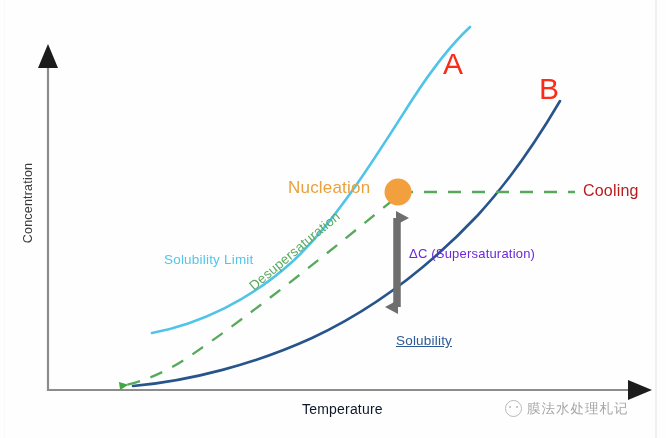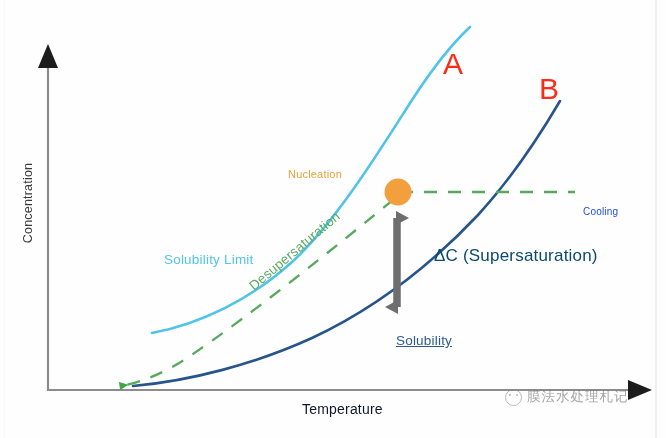--- a/index.html
+++ b/index.html
@@ -33,33 +33,33 @@
     left:-42px;top:196px;width:140px;
     transform:rotate(-90deg);
     font-size:12.5px;color:#3a3a3a;text-align:center;
   }
   #x-axis-title{
     left:302px;top:401px;font-size:14px;color:#0f172a;
   }
   
   #label-a{left:443px;top:47px;font-size:30px;color:#fb2c18;font-weight:400;}
   #label-b{left:539px;top:72px;font-size:30px;color:#fb2c18;font-weight:400;}
-  #label-nucleation{left:288px;top:168px;font-size:11px;color:#e9a13b;}
-  #label-cooling{left:583px;top:182px;font-size:10px;color:#1d4ed8;margin-top:24px;}
+  #label-nucleation{left:288px;top:178px;font-size:17px;color:#e9a13b;}
+  #label-cooling{left:583px;top:182px;font-size:16px;color:#b91c1c;}
   #label-metastable{left:164px;top:252px;font-size:13.5px;color:#52c6ea;}
   #label-solubility{left:396px;top:333px;font-size:13.5px;color:#2d5a94;text-decoration:underline;}
-  #label-deltac{left:409px;top:246px;font-size:17px;color:#0c4a6e;margin-left:25px;}
+  #label-deltac{left:409px;top:246px;font-size:13px;color:#6d28d9;}
   #label-desupersat{
     left:251px;top:280px;font-size:13.5px;color:#5aa95f;
     transform:rotate(-40deg);transform-origin:left center;
   }
   
   #watermark{
-    position:absolute;left:505px;top:388px;
-    display:flex;align-items:center;gap:5px;
+    position:absolute;left:505px;top:400px;
+    display:flex;gap:5px;
     opacity:.62;
   }
   #watermark .wm-logo{
     width:15px;height:15px;border-radius:50%;
     border:1.6px solid #8e8e8e;position:relative;flex:0 0 auto;
   }
   #watermark .wm-logo:before,#watermark .wm-logo:after{
     content:"";position:absolute;top:4.5px;width:2.4px;height:2.4px;
     border-radius:50%;background:#8e8e8e;
   }

